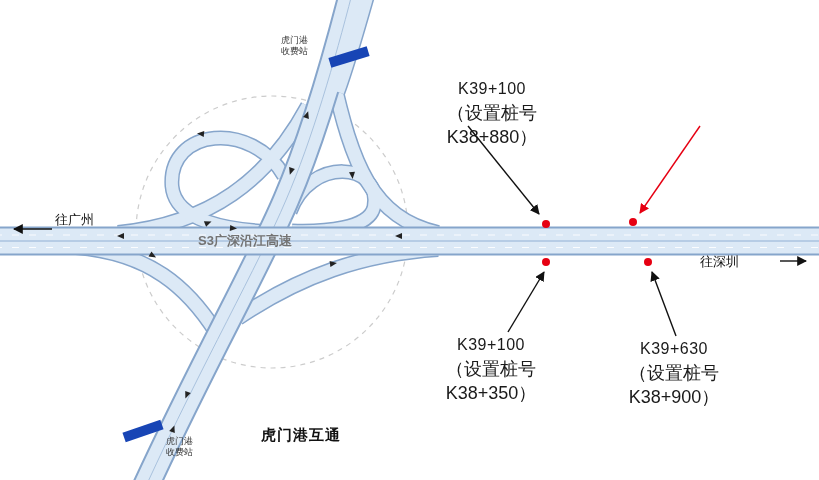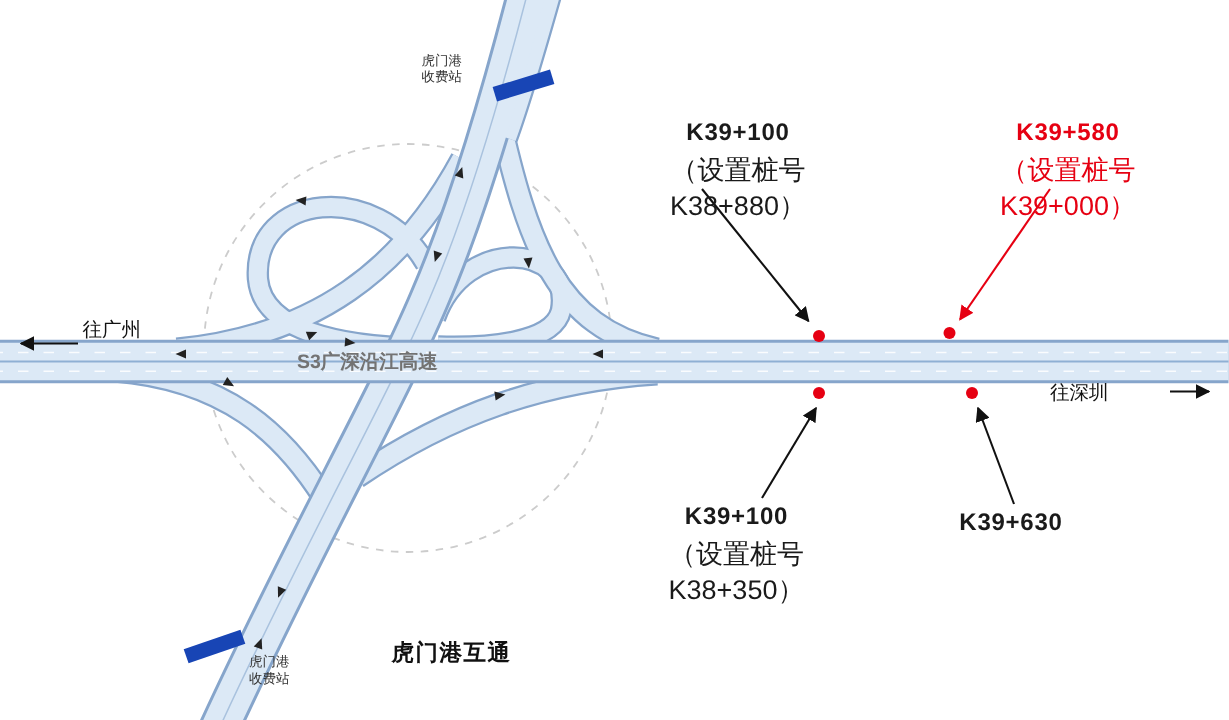--- a/index.html
+++ b/index.html
@@ -1,21 +1,21 @@
 <!DOCTYPE html>
 <html><head>
 <meta charset="utf-8">
 <style>
   * { margin:0; padding:0; box-sizing:border-box; }
   body { font-family:"Liberation Sans", sans-serif; background:#ffffff; }
   .stage { position:relative; width:819px; height:480px; background:#ffffff; overflow:hidden; }
   svg.layer { position:absolute; left:0; top:0; }
   .label { position:absolute; color:#1a1a1a; white-space:nowrap; }
   .ann { position:absolute; width:170px; text-align:center; }
-  .ann .l1 { font-size:16px; font-weight:700; letter-spacing:.5px; }
+  .ann .l1 { font-size:16px; font-weight:400; letter-spacing:.5px; }
   .ann .l2 { font-size:18px; font-weight:500; margin-top:3px; }
   .hwy-name { font-size:13px; font-weight:700; color:#737373; }
   .dir { font-size:13px; font-weight:500; color:#111; }
   .toll { font-size:9px; line-height:11px; text-align:left; color:#333; width:38px; }
   .ic-name { font-size:15px; font-weight:700; color:#111; letter-spacing:1px; }
 </style>
 </head>
 <body>
 
 <div class="stage">
@@ -128,27 +128,24 @@
     <div>收费站</div>
   </div>
 
   <div class="label ic-name" style="left:233px; top:426px;margin-left:28px;">虎门港互通</div>
 
   <div class="ann" style="left:407px; top:80px;">
     <div class="l1" style="color: rgb(26, 26, 26);">K39+100</div>
     <div class="l2" style="color: rgb(26, 26, 26);">（设置桩号K38+880）</div>
   </div>
 
-  <div class="ann" style="left:627px; top:80px;">
-    <div class="l1" style="color: rgb(230, 0, 18);">K39+580</div>
-    <div class="l2" style="color: rgb(230, 0, 18);">（设置桩号K39+000）</div>
-  </div>
 
   <div class="ann" style="left:406px; top:336px;">
     <div class="l1" style="color: rgb(26, 26, 26);">K39+100</div>
     <div class="l2" style="color: rgb(26, 26, 26);">（设置桩号K38+350）</div>
   </div>
 
   <div class="ann" style="left:589px; top:340px;">
     <div class="l1" style="color: rgb(26, 26, 26); text-align: center;">K39+630</div>
+    <div class="l2" style="color: rgb(26, 26, 26);">（设置桩号K38+900）</div>
   </div>
 
 </div>
 
 </body></html>

